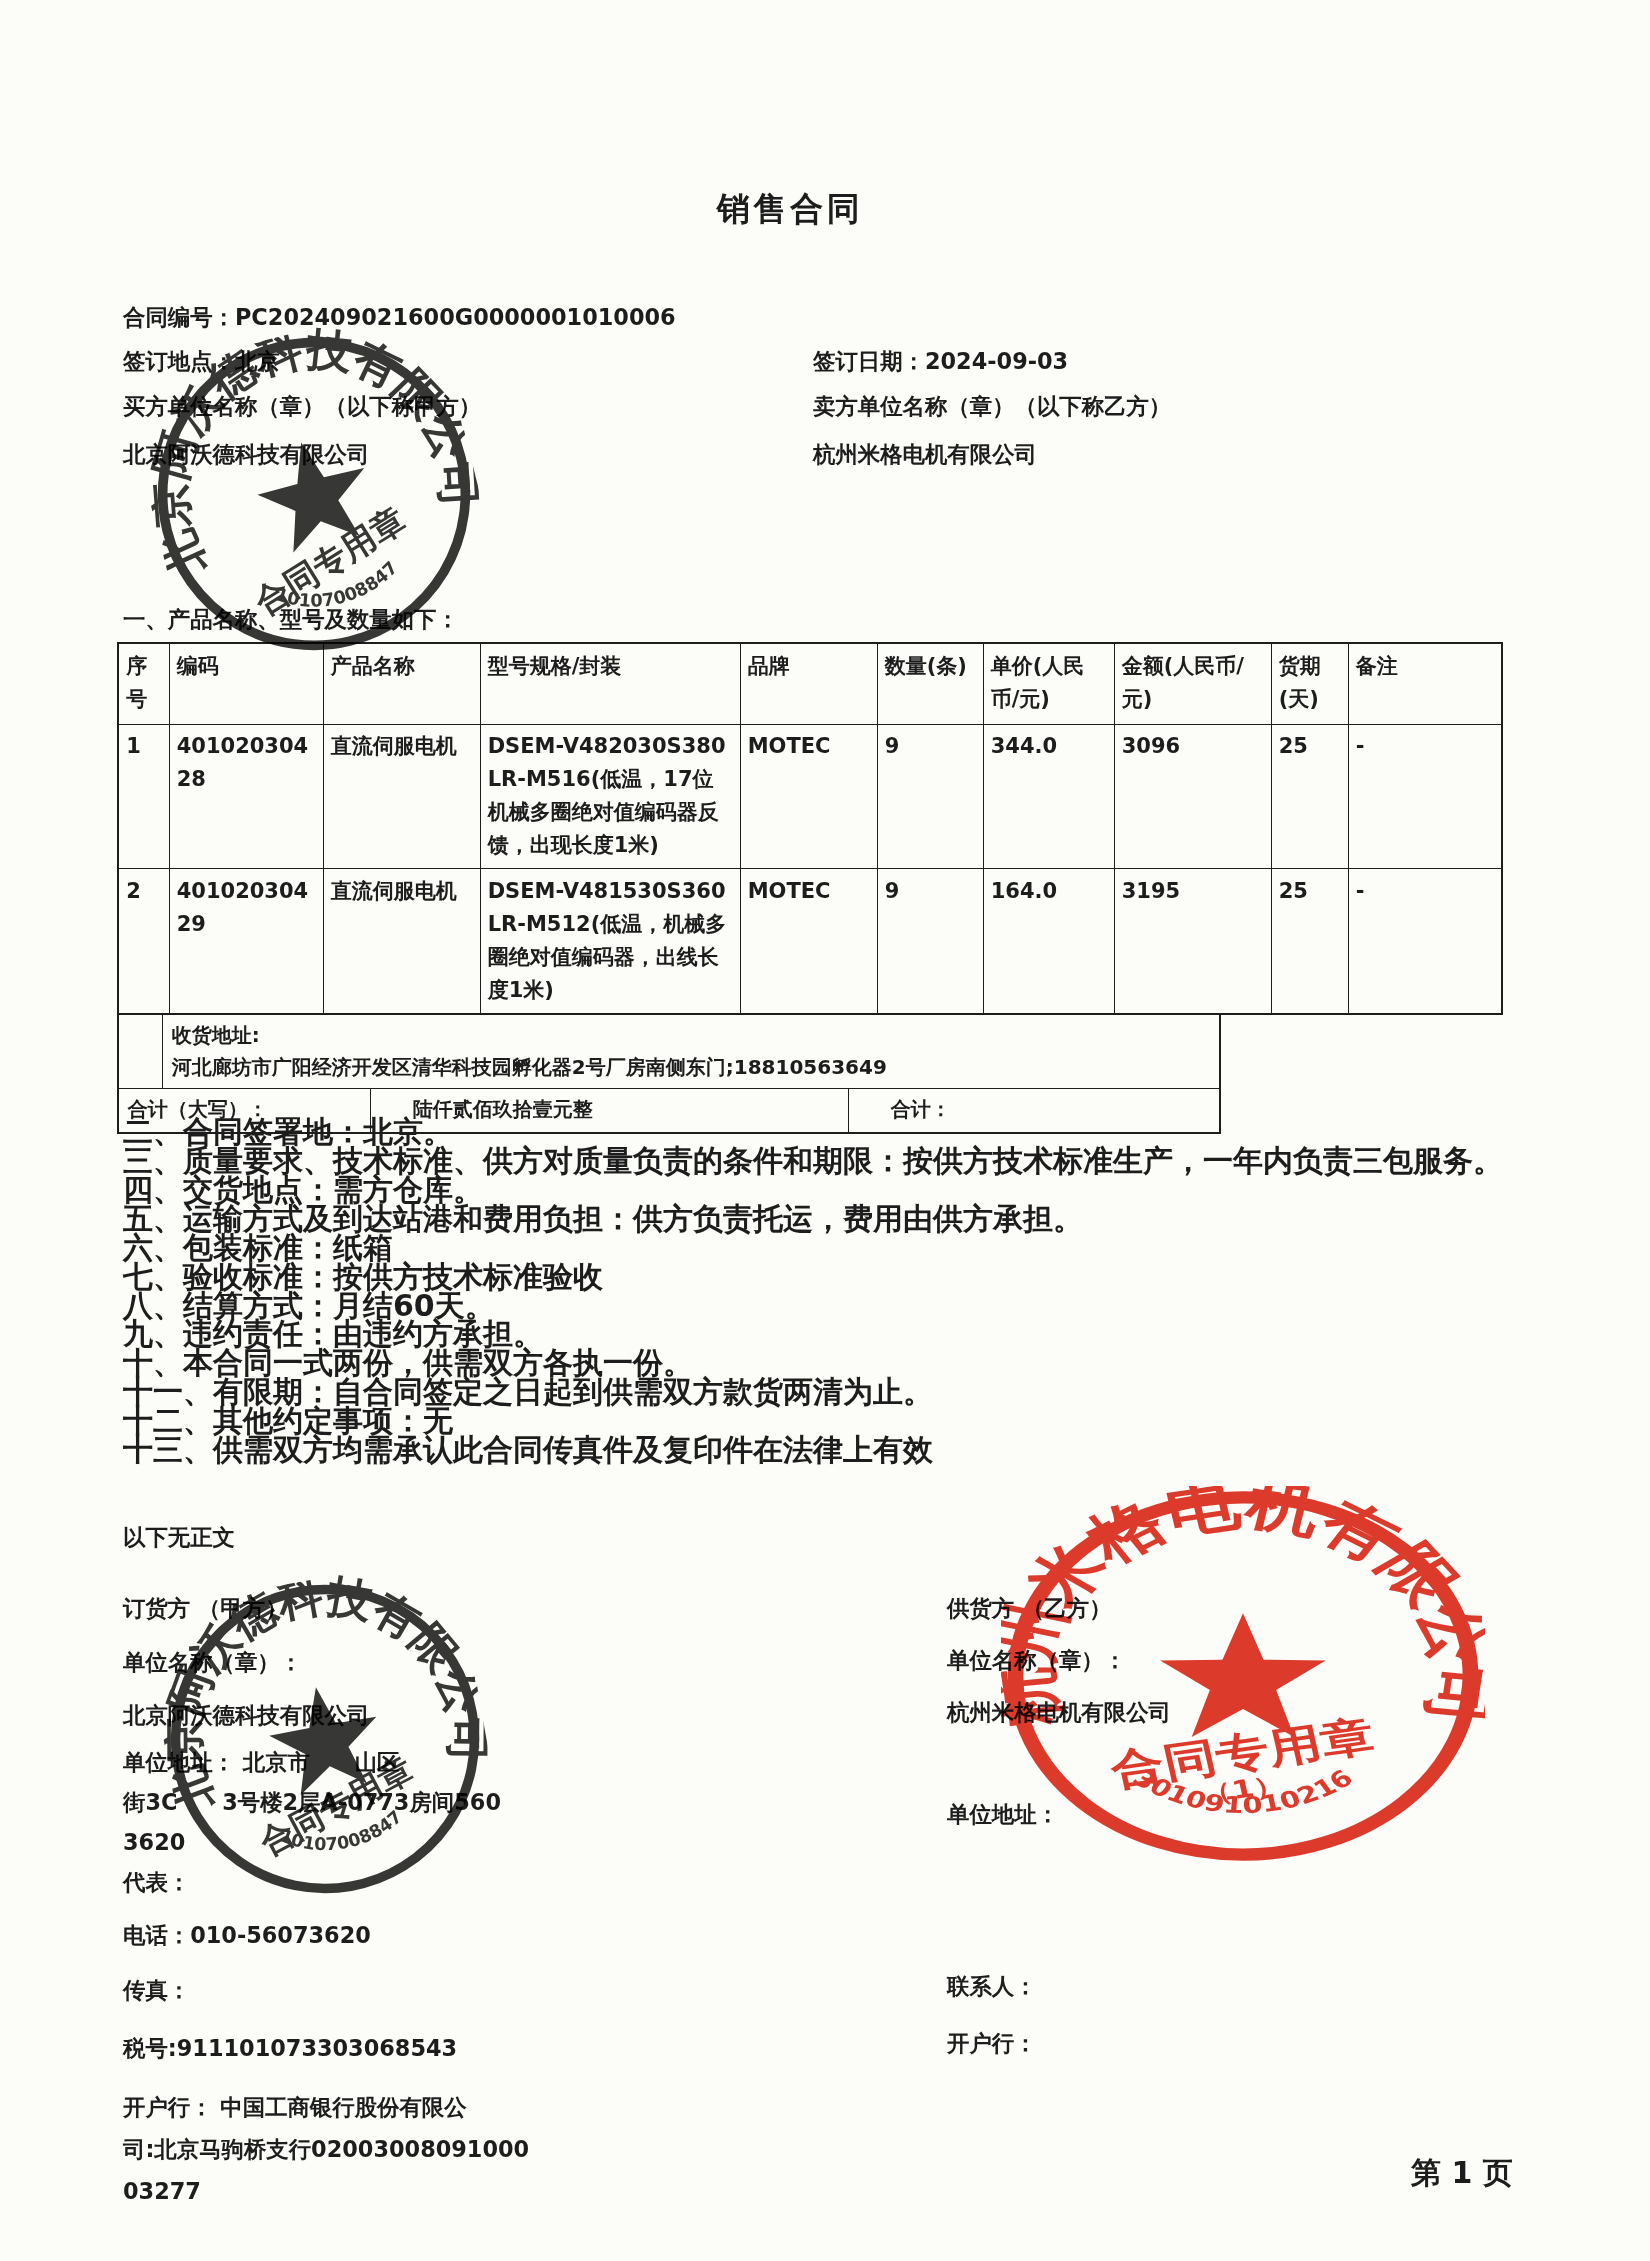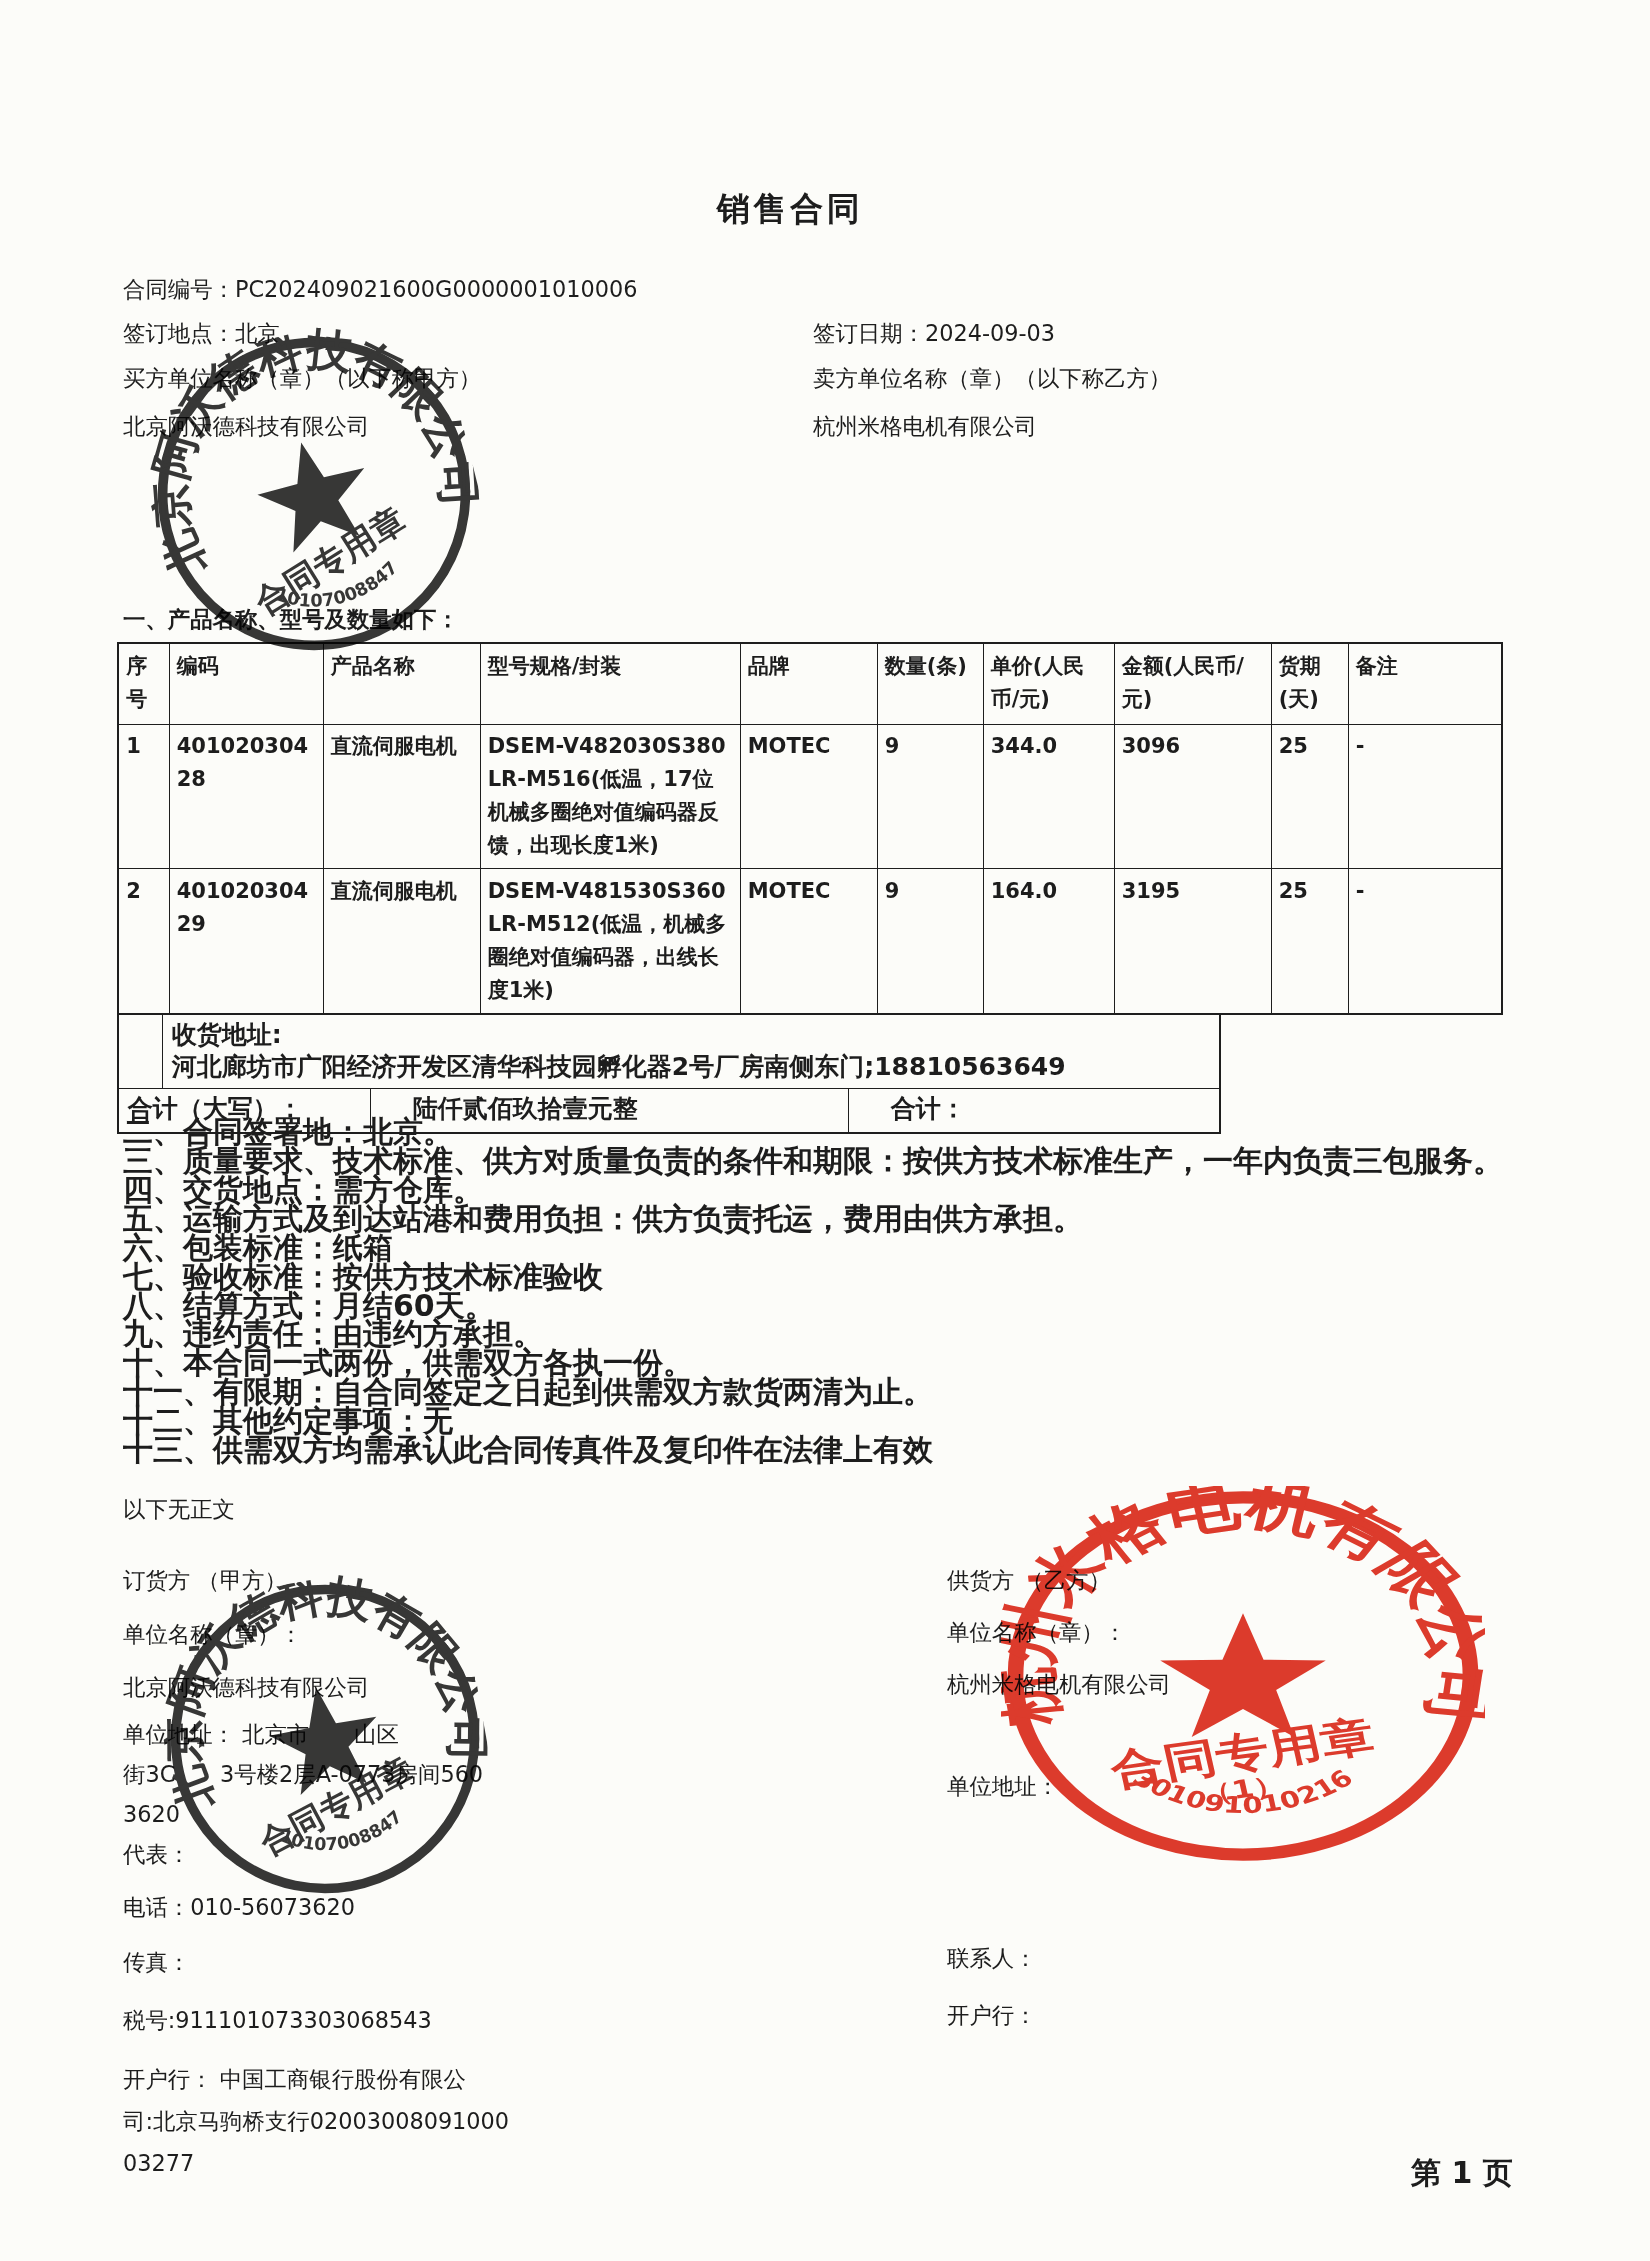--- a/index.html
+++ b/index.html
@@ -2,34 +2,34 @@
 <html style="font-size:11.6px"><head>
 <meta charset="utf-8">
 <style>
   html,body{margin:0;padding:0;background:#d9d9d9;}
   .page{position:relative;width:1650px;height:2261px;background:#fcfcf9;overflow:hidden;
         font-family:"DejaVu Sans","Liberation Sans",sans-serif;color:#1d1d1d;font-weight:600;}
   .abs{position:absolute;margin:0;white-space:nowrap;}
   .t31{font-size:22.4px;line-height:26px;}
   .t30{font-size:30px;line-height:26px;}
   .title{font-size:33px;font-weight:700;letter-spacing:3.6px;}
-  .bold{font-weight:400;}
+  .bold{font-weight:700;margin-top:28px;}
 
   
   .tablewrap{position:absolute;left:117px;top:642px;width:1104px;box-sizing:border-box;}
   table.ptable{border-collapse:collapse;table-layout:fixed;width:1384px;}
   table.ptable th, table.ptable td{
       border:1.8px solid #1e1e1e;vertical-align:top;text-align:left;
       padding:5.8px 7.2px;font-size:21px;line-height:33px;font-weight:600;
       word-break:break-all;overflow:hidden;box-sizing:border-box;}
   table.ptable{border:2.5px solid #1e1e1e;}
   .rowline{display:flex;box-sizing:border-box;border:1.8px solid #1e1e1e;border-top:none;
            border-left:2.5px solid #1e1e1e;border-right:2.5px solid #1e1e1e;}
   .rowline:last-child{border-bottom:2.5px solid #1e1e1e;gap:33px;}
-  .rcell{box-sizing:border-box;padding:4.3px 8.7px;font-size:25px;line-height:32px;
+  .rcell{box-sizing:border-box;padding:4.3px 8.7px;font-size:20px;line-height:32px;
          border-right:1.8px solid #1e1e1e;word-break:break-all;}
   .rcell:last-child{border-right:none;}
 
   
   .stamp{position:absolute;mix-blend-mode:multiply;opacity:.92;}
   .stamp svg{display:block;}
   .ringtext{font-family:"DejaVu Sans","Liberation Sans",sans-serif;font-weight:700;}
 </style>
 </head>
 <body>

